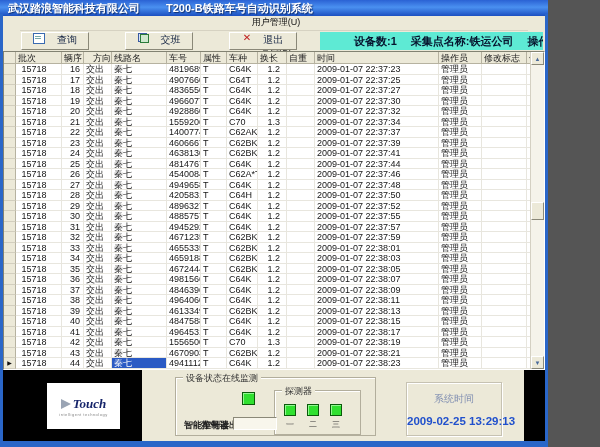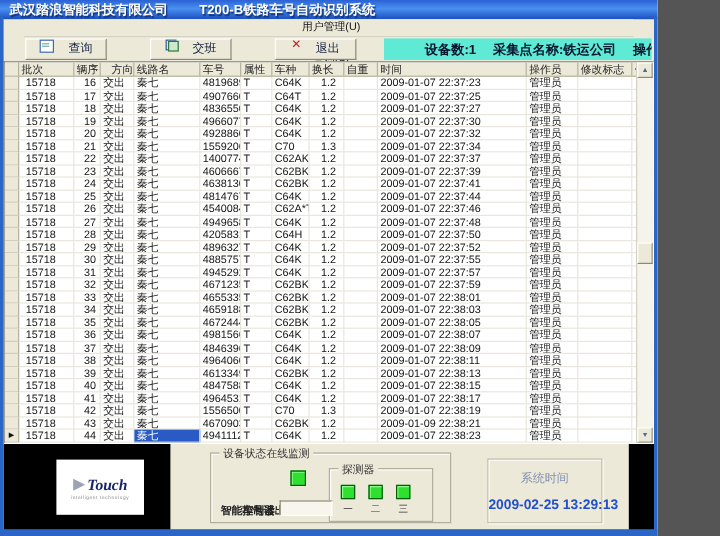--- a/index.html
+++ b/index.html
@@ -594,21 +594,21 @@
           <div class="selcol w-sel"></div>
           <div class="cell c0">15718</div>
           <div class="cell c1">43</div>
           <div class="cell c2">交出</div>
           <div class="cell c3">秦七</div>
           <div class="cell c4">4670903</div>
           <div class="cell c5">T</div>
           <div class="cell c6">C62BK</div>
           <div class="cell c7">1.2</div>
           <div class="cell c8"></div>
-          <div class="cell c9">2009-01-09 22:38:21</div>
+          <div class="cell c9">2009-01-07 22:38:21</div>
           <div class="cell c10">管理员</div>
           <div class="cell c11"></div>
           <div class="cell c12"></div>
         </div>
         <div class="grow">
           <div class="selcol w-sel">▶</div>
           <div class="cell c0">15718</div>
           <div class="cell c1">44</div>
           <div class="cell c2">交出</div>
           <div class="cell c3 sel">秦七</div>

